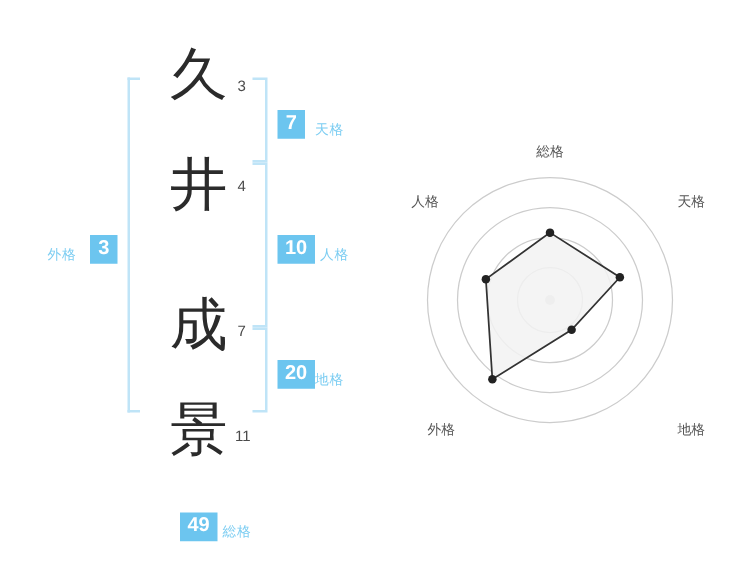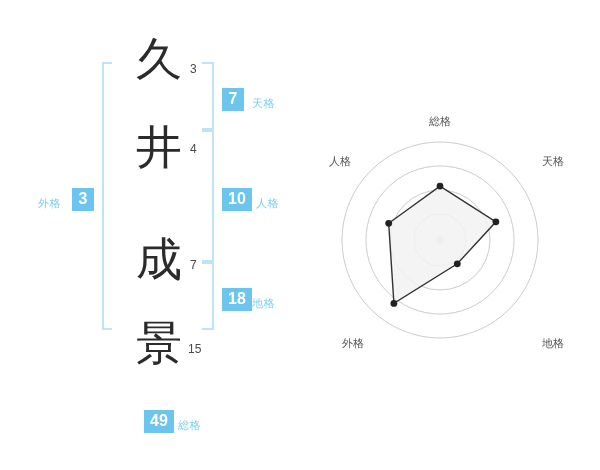--- a/index.html
+++ b/index.html
@@ -99,38 +99,38 @@
     <span class="kanji" style="left:132px; top:36px;">久</span>
     <span class="kanji-num" style="left:190px; top:62px;">3</span>
 
     <span class="kanji" style="left:132px; top:124px;">井</span>
     <span class="kanji-num" style="left:190px; top:142px;">4</span>
 
     <span class="kanji" style="left:132px; top:236px;">成</span>
     <span class="kanji-num" style="left:190px; top:258px;">7</span>
 
     <span class="kanji" style="left:132px; top:320px;">景</span>
-    <span class="kanji-num" style="left:188px; top:342px;">15</span>
+    <span class="kanji-num" style="left:188px; top:342px;">11</span>
 
     <div class="br br-v" style="left:212px; top:62px; height:68px;"></div>
     <div class="br br-h" style="left:202px; top:62px; width:10px;"></div>
     <div class="br br-h" style="left:202px; top:128px; width:10px;"></div>
     <span class="chip" style="left:222px; top:88px;">7</span>
     <span class="chip-label" style="left:252px; top:96px;">天格</span>
 
     <div class="br br-v" style="left:212px; top:130px; height:132px;"></div>
     <div class="br br-h" style="left:202px; top:130px; width:10px;"></div>
     <div class="br br-h" style="left:202px; top:260px; width:10px;"></div>
     <span class="chip" style="left:222px; top:188px;">10</span>
     <span class="chip-label" style="left:256px; top:196px;">人格</span>
 
     <div class="br br-v" style="left:212px; top:262px; height:68px;"></div>
     <div class="br br-h" style="left:202px; top:262px; width:10px;"></div>
     <div class="br br-h" style="left:202px; top:328px; width:10px;"></div>
-    <span class="chip" style="left:222px; top:288px;">18</span>
+    <span class="chip" style="left:222px; top:288px;">20</span>
     <span class="chip-label" style="left:252px; top:296px;">地格</span>
 
     <span class="chip" style="left:144px; top:410px;">49</span>
     <span class="chip-label" style="left:178px; top:418px;">総格</span>
   </div>
 
   <div class="chart-wrap">
     <svg width="300" height="320" viewBox="0 0 300 320">
 
       <g fill="none" stroke="#cccccc" stroke-width="1">

